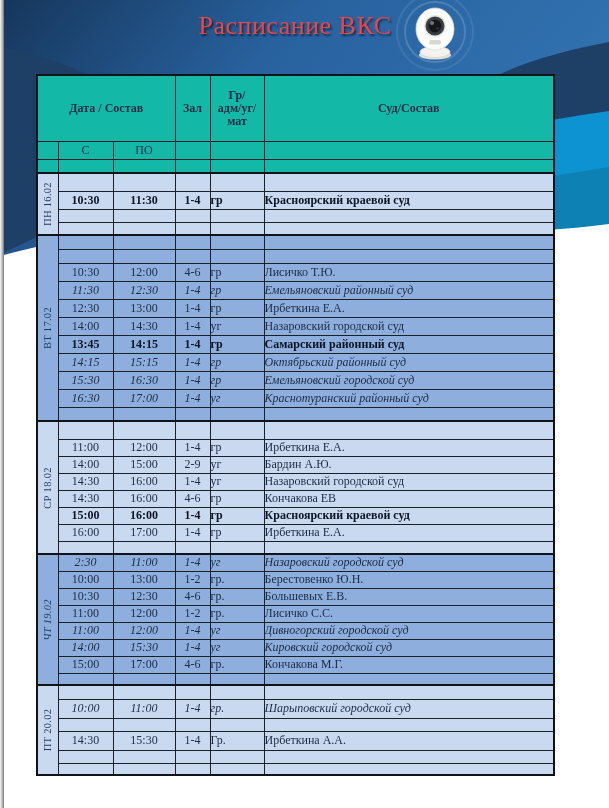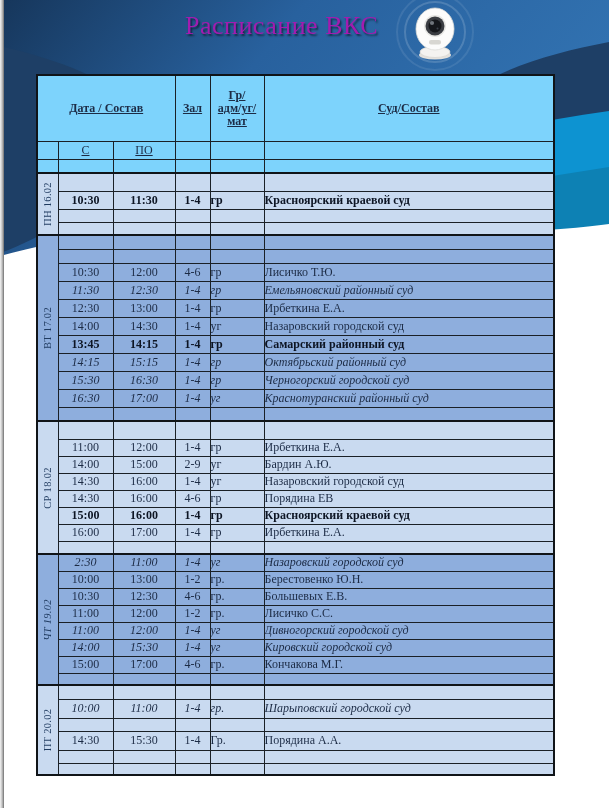--- a/index.html
+++ b/index.html
@@ -1,29 +1,29 @@
 <!DOCTYPE html>
 <html><head>
 <meta charset="utf-8">
 <style>
   html,body{margin:0;padding:0;}
   body{width:609px;height:808px;background:#ffffff;font-family:"Liberation Serif",serif;}
   .page{position:relative;width:609px;height:808px;overflow:hidden;background:#ffffff;}
   .bg-svg{position:absolute;left:0;top:0;z-index:0;}
   .page-edge{position:absolute;left:0;top:0;width:4px;height:808px;z-index:5;
              background:linear-gradient(to right,#f5f5f5,#bdbdbd 55%,#6f6f6f);}
-  .title{position:absolute;left:185px;top:11px;width:220px;z-index:2;text-align:left;
-         font-family:"Liberation Serif",serif;font-size:26px;color:#a21caf;
+  .title{position:absolute;left:185px;top:11px;width:220px;z-index:2;text-align:center;
+         font-family:"Liberation Serif",serif;font-size:26px;color:#ef4444;
          text-shadow:1.5px 1.5px 2px rgba(0,0,0,0.55);letter-spacing:0.5px;}
   table.sched{position:absolute;left:36px;top:74px;z-index:1;border-collapse:collapse;
               table-layout:fixed;width:517px;border:2px solid #101418;}
   table.sched td{border:1px solid #1a2026;padding:0;font-family:"Liberation Serif",serif;
                  font-size:12px;line-height:1.05;color:#1c2b45;overflow:hidden;
                  vertical-align:middle;}
-  tr.hdr td{background:#7dd3fc;text-decoration:underline;}
+  tr.hdr td{background:#14b8a6;}
   td.hc{text-align:center;font-weight:700;color:#14263f;}
   td.pre{white-space:pre-line;font-size:11px;line-height:1.2;}
   tr.lt td{background:#c9daf0;}
   tr.md td{background:#8eaedd;}
   tr.gs td{border-top:2px solid #101418;}
   tr.hsep td{border-bottom:2px solid #101418;}
   td.tc{text-align:center;}
   td.tl{text-align:left;padding-left:7px;}
   tr.b td{font-weight:700;color:#0d1524;}
   tr.it td{font-style:italic;}
@@ -198,21 +198,21 @@
           <td class="tc">15:15</td>
           <td class="tc">1-4</td>
           <td class="tl">гр</td>
           <td class="tl">Октябрьский районный суд</td>
         </tr>
         <tr class="md it" style="height: 18px;">
           <td class="tc">15:30</td>
           <td class="tc">16:30</td>
           <td class="tc">1-4</td>
           <td class="tl">гр</td>
-          <td class="tl">Черногорский городской суд</td>
+          <td class="tl">Емельяновский городской суд</td>
         </tr>
         <tr class="md it" style="height: 18px;">
           <td class="tc">16:30</td>
           <td class="tc">17:00</td>
           <td class="tc">1-4</td>
           <td class="tl">уг</td>
           <td class="tl">Краснотуранский районный суд</td>
         </tr>
         <tr class="md" style="height: 14px;">
           <td class="tc"></td>
@@ -250,21 +250,21 @@
           <td class="tc">16:00</td>
           <td class="tc">1-4</td>
           <td class="tl">уг</td>
           <td class="tl">Назаровский городской суд</td>
         </tr>
         <tr class="lt" style="height: 17px;">
           <td class="tc">14:30</td>
           <td class="tc">16:00</td>
           <td class="tc">4-6</td>
           <td class="tl">гр</td>
-          <td class="tl">Порядина ЕВ</td>
+          <td class="tl">Кончакова ЕВ</td>
         </tr>
         <tr class="lt b" style="height: 17px;">
           <td class="tc">15:00</td>
           <td class="tc">16:00</td>
           <td class="tc">1-4</td>
           <td class="tl">гр</td>
           <td class="tl">Красноярский краевой суд</td>
         </tr>
         <tr class="lt" style="height: 17px;">
           <td class="tc">16:00</td>
@@ -361,21 +361,21 @@
           <td class="tc"></td>
           <td class="tc"></td>
           <td class="tl"></td>
           <td class="tl"></td>
         </tr>
         <tr class="lt" style="height: 19px;">
           <td class="tc">14:30</td>
           <td class="tc">15:30</td>
           <td class="tc">1-4</td>
           <td class="tl">Гр.</td>
-          <td class="tl">Порядина А.А.</td>
+          <td class="tl">Ирбеткина А.А.</td>
         </tr>
         <tr class="lt" style="height: 13px;">
           <td class="tc"></td>
           <td class="tc"></td>
           <td class="tc"></td>
           <td class="tl"></td>
           <td class="tl"></td>
         </tr>
         <tr class="lt" style="height: 12px;">
           <td class="tc"></td>

